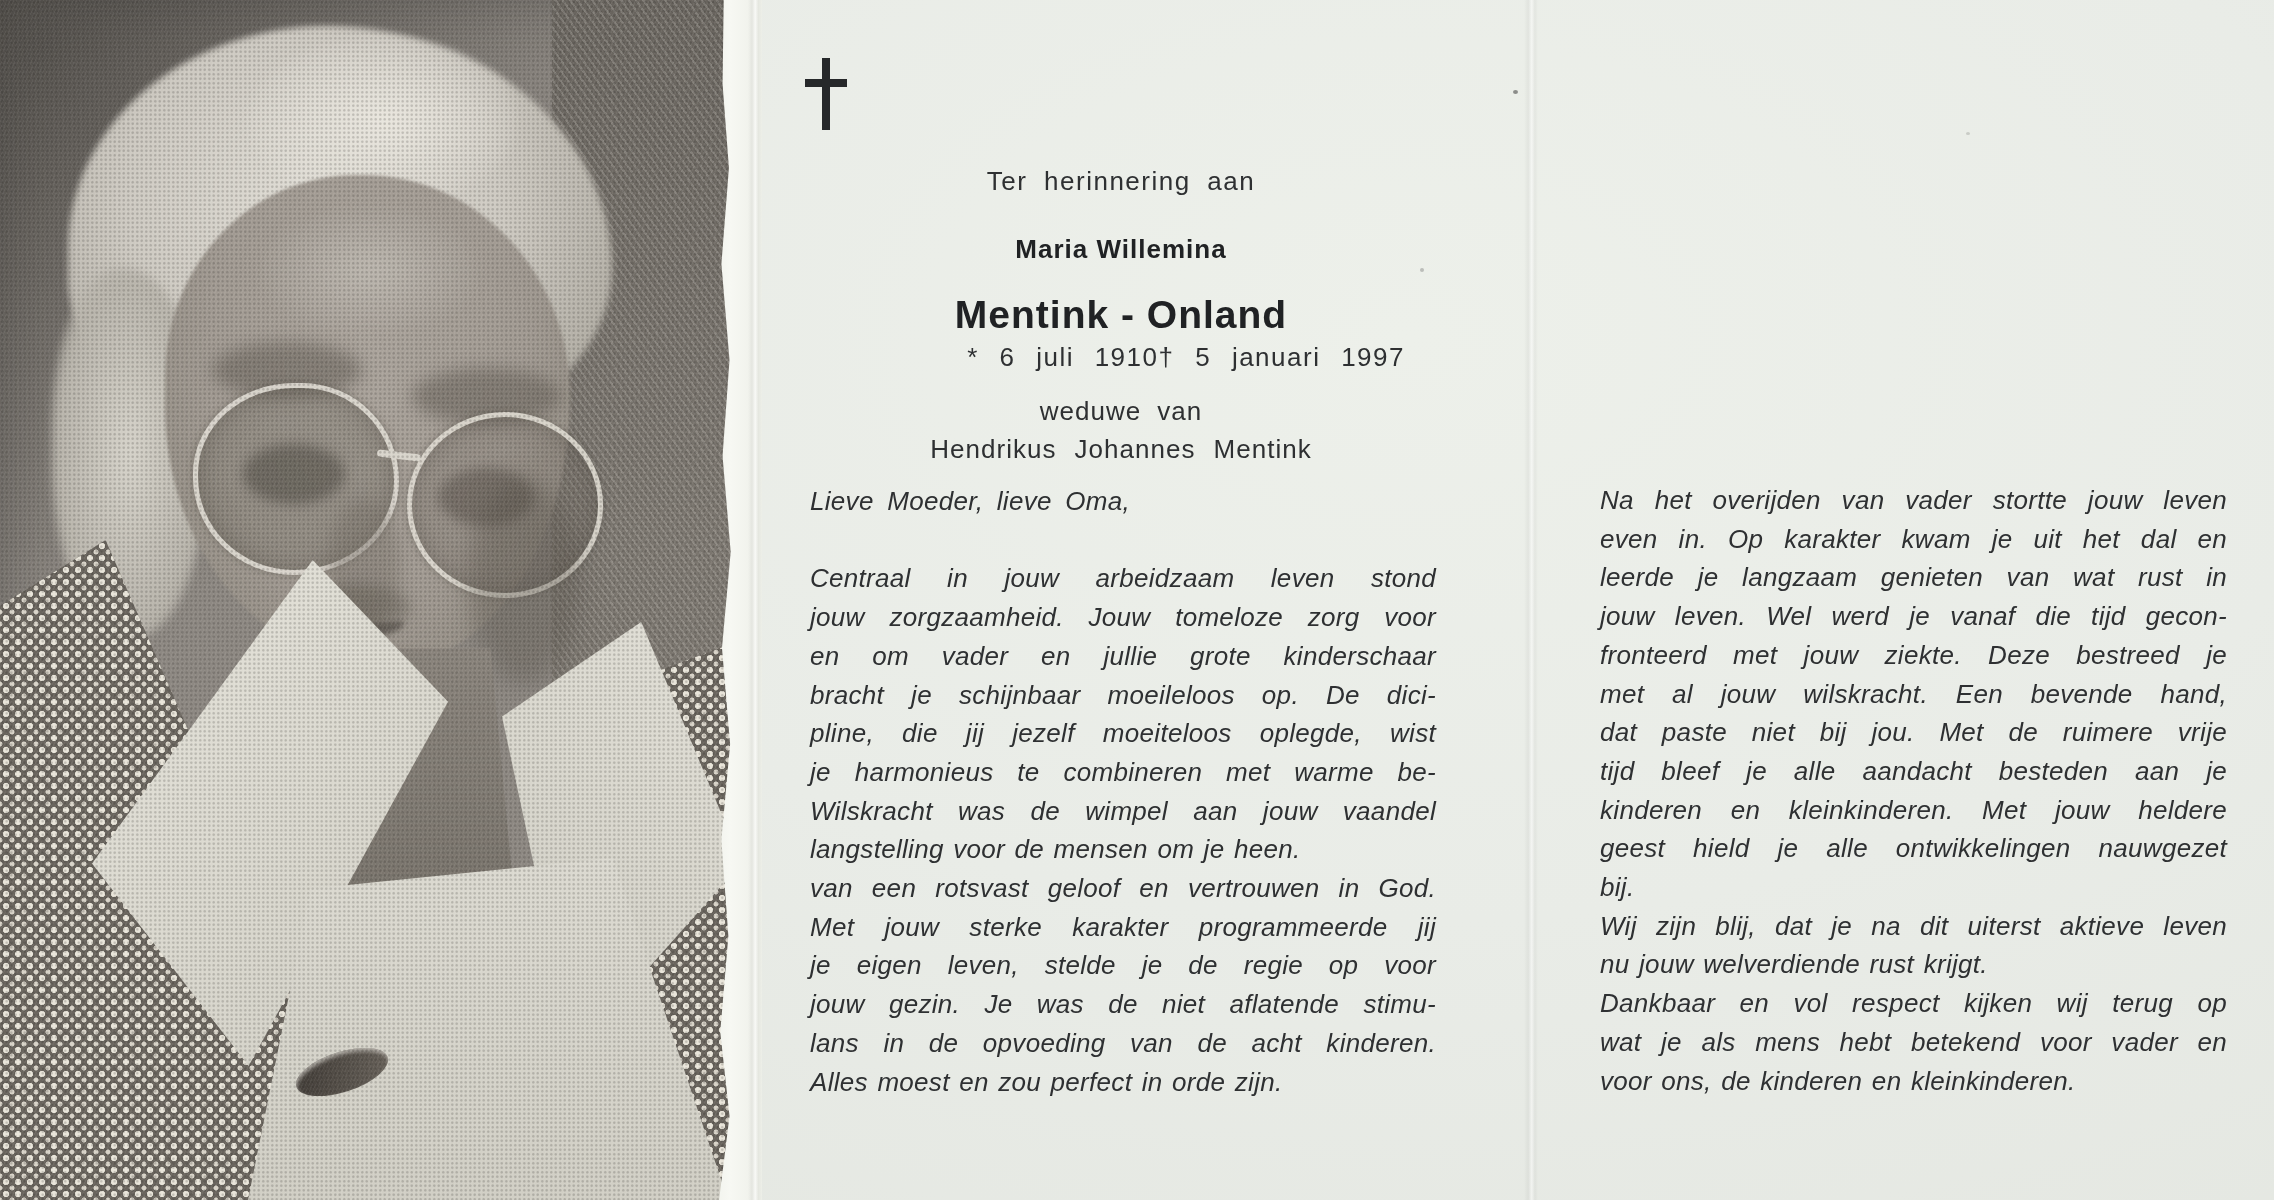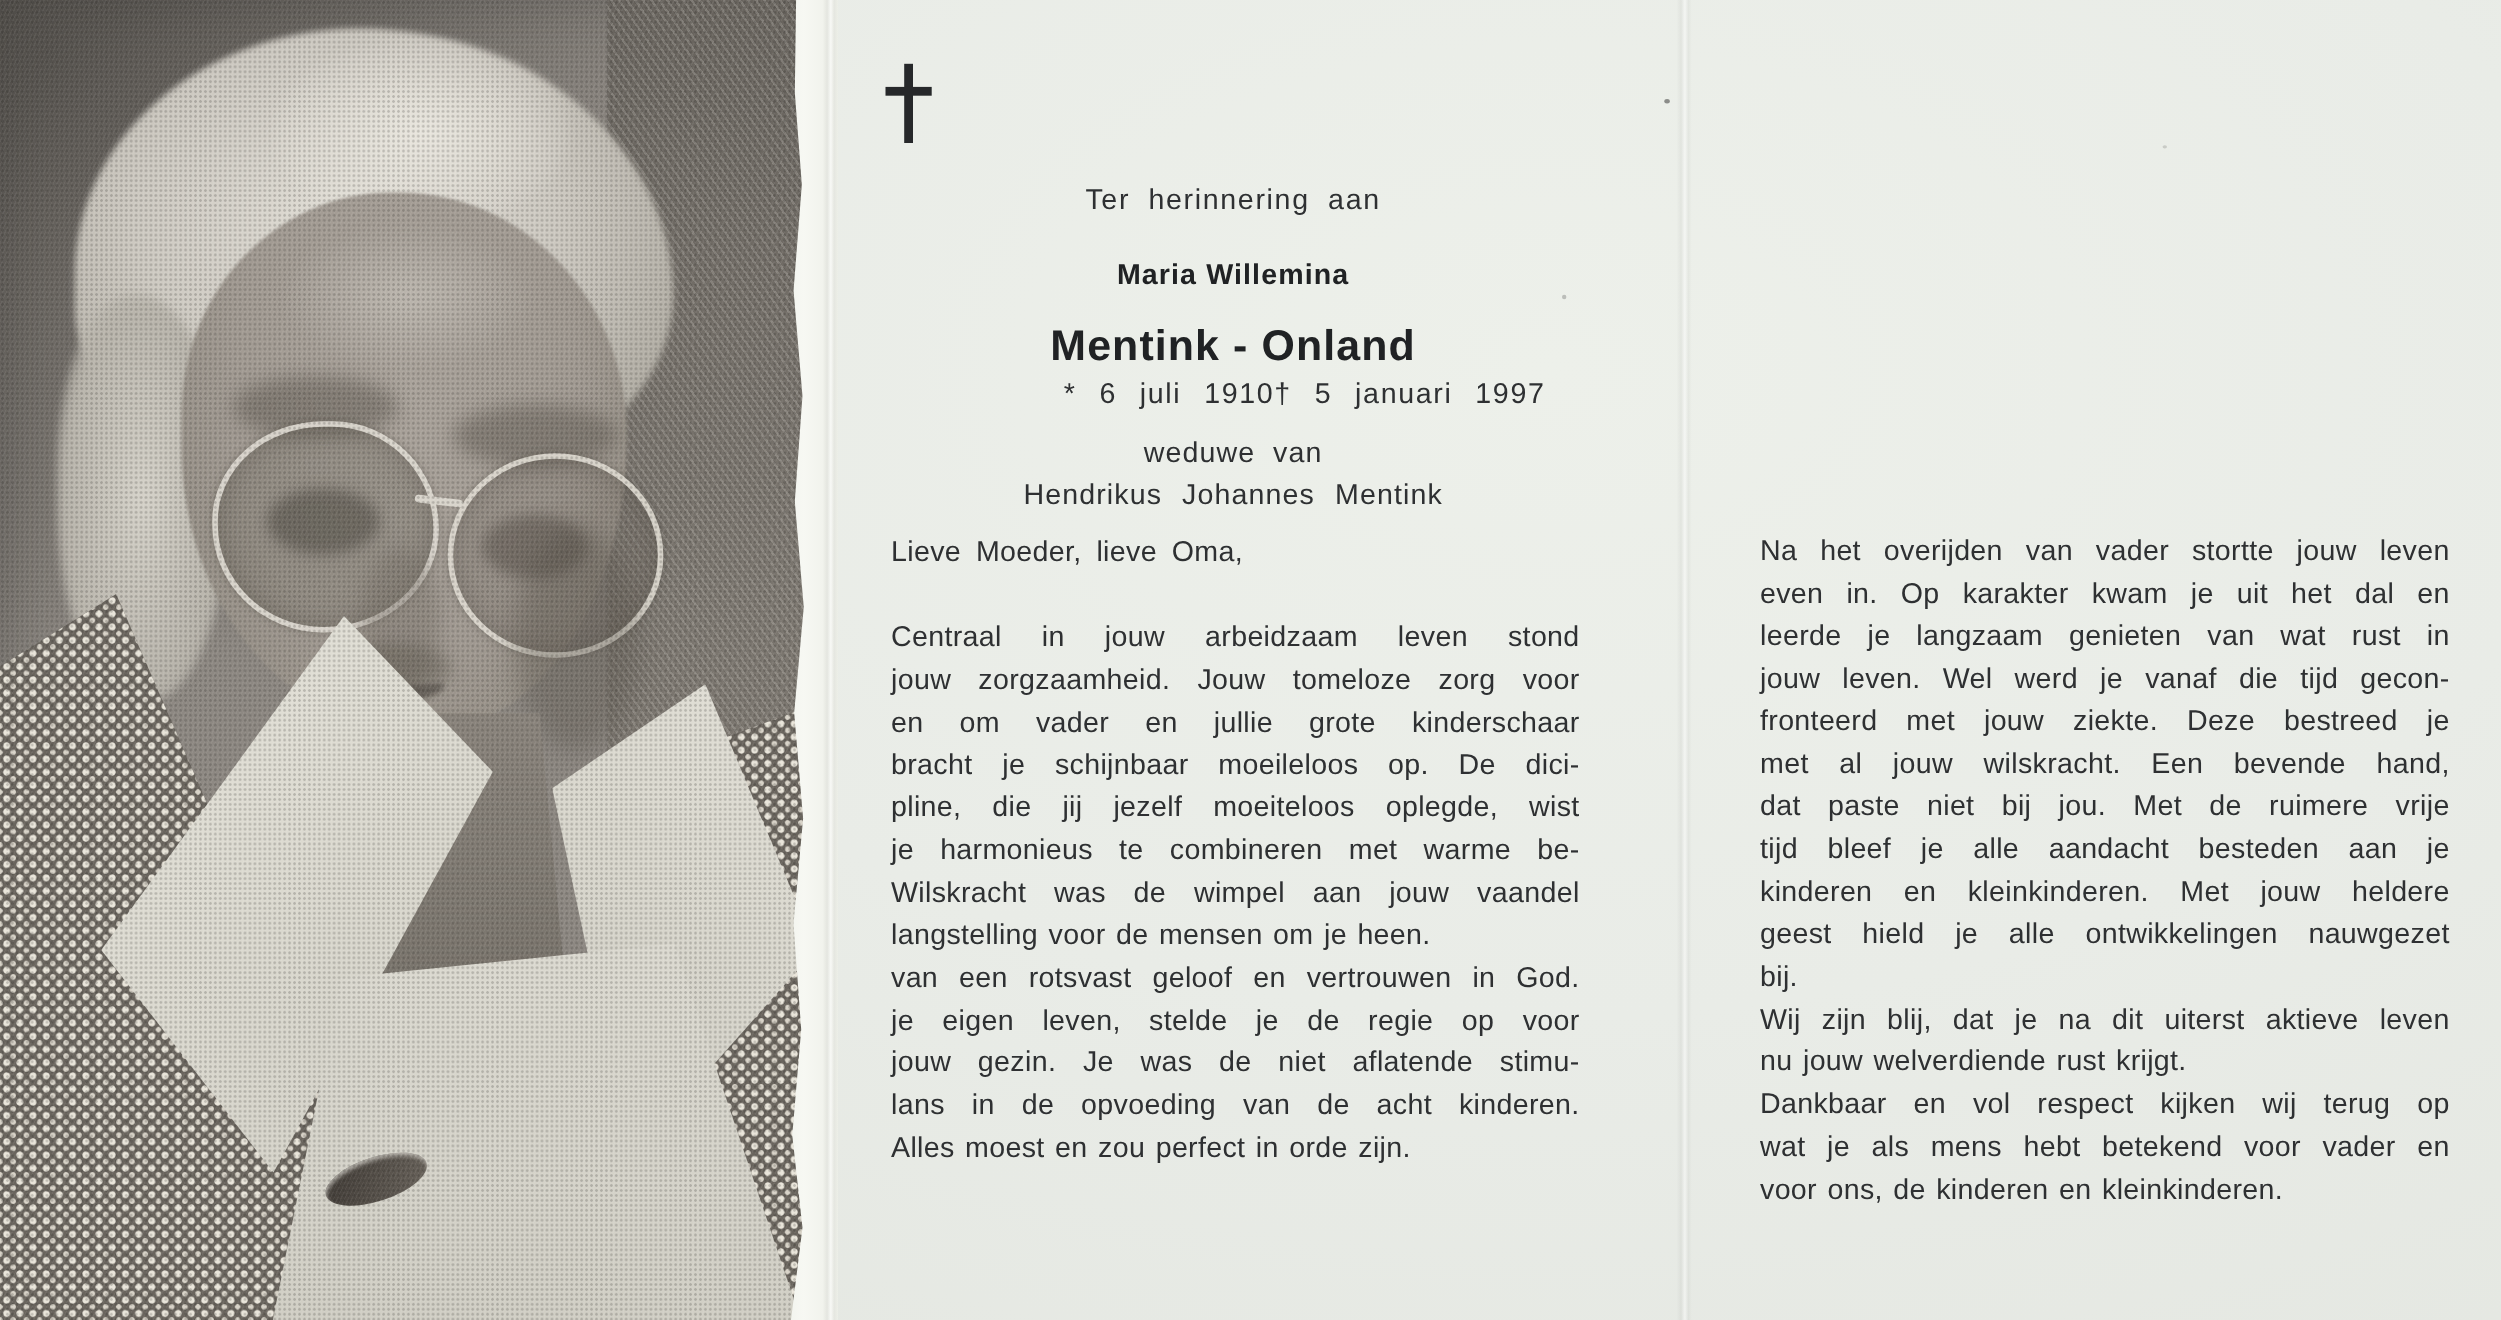--- a/index.html
+++ b/index.html
@@ -81,21 +81,21 @@
   .cross::after{content:"";position:absolute;left:0;top:21px;width:42px;height:8px;background:#26282a;}
   .intro{top:123px;font-size:26px;letter-spacing:1.5px;word-spacing:8px;line-height:32px;}
   .name1{top:183px;font-size:26px;font-weight:700;letter-spacing:1px;line-height:48px;color:#202224;}
   .name2{top:249px;font-size:39px;font-weight:700;letter-spacing:1px;line-height:48px;color:#202224;}
   .dates{top:299px;display:flex;justify-content:flex-end;box-sizing:border-box;padding:0 32px 0 43px;
     font-size:26px;letter-spacing:1.5px;word-spacing:12px;line-height:32px;}
   .widow{top:353px;font-size:26px;letter-spacing:1px;word-spacing:8px;line-height:32px;}
   .husband{top:391px;font-size:26px;letter-spacing:1px;word-spacing:10px;line-height:32px;}
 
   
-  .col{position:absolute;font-size:26px;letter-spacing:.3px;word-spacing:2px;color:#2e3032;}
+  .col{position:absolute;font-size:26px;letter-spacing:.3px;word-spacing:2px;color:#2e3032;font-style:italic;}
   .col-middle{left:810px;top:482px;width:626px;}
   .col-right{left:1600px;top:481px;width:627px;}
   .salutation{line-height:38.7px;margin-bottom:38.7px;word-spacing:6px;}
   .bline{line-height:38.7px;text-align:left;}
   .bline.just{text-align:justify;text-align-last:justify;text-justify:inter-word;}
 </style>
 </head>
 <body>
 
 <div class="card">
@@ -155,20 +155,21 @@
     <div>
         <div class="bline just">Centraal in jouw arbeidzaam leven stond</div>
         <div class="bline just">jouw zorgzaamheid. Jouw tomeloze zorg voor</div>
         <div class="bline just">en om vader en jullie grote kinderschaar</div>
         <div class="bline just">bracht je schijnbaar moeileloos op. De dici-</div>
         <div class="bline just">pline, die jij jezelf moeiteloos oplegde, wist</div>
         <div class="bline just">je harmonieus te combineren met warme be-</div>
         <div class="bline just">Wilskracht was de wimpel aan jouw vaandel</div>
         <div class="bline">langstelling voor de mensen om je heen.</div>
         <div class="bline just">van een rotsvast geloof en vertrouwen in God.</div>
+        <div class="bline just">Met jouw sterke karakter programmeerde jij</div>
         <div class="bline just">je eigen leven, stelde je de regie op voor</div>
         <div class="bline just">jouw gezin. Je was de niet aflatende stimu-</div>
         <div class="bline just">lans in de opvoeding van de acht kinderen.</div>
         <div class="bline">Alles moest en zou perfect in orde zijn.</div>
       </div>
   </div>
 
   <div class="col col-right">
     <div>
         <div class="bline just">Na het overijden van vader stortte jouw leven</div>

